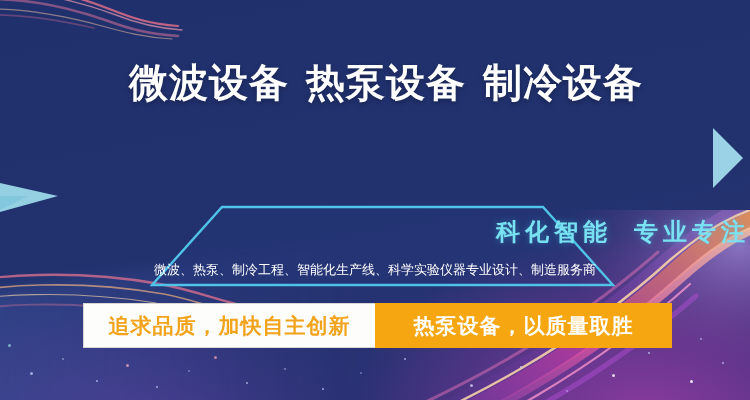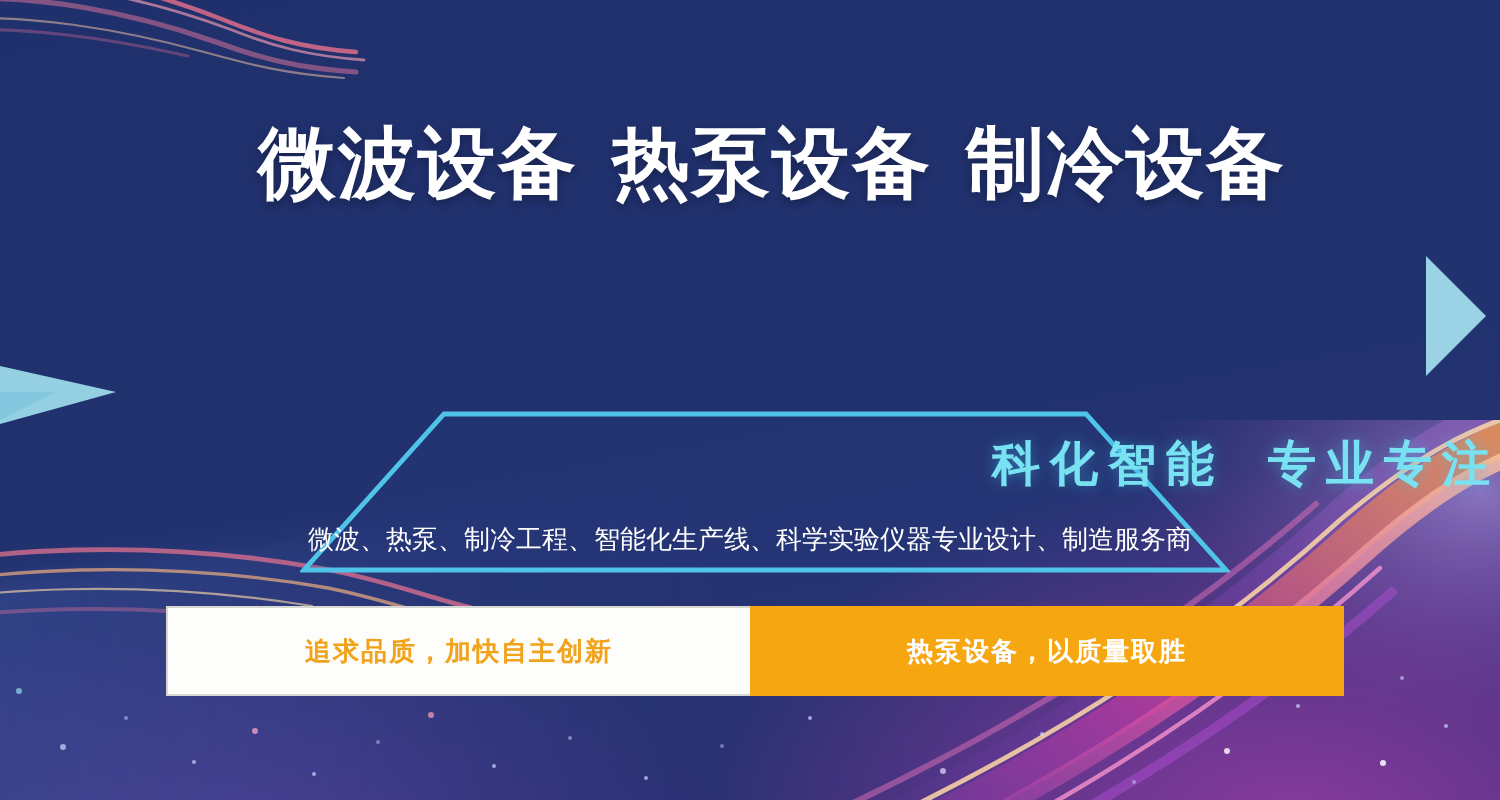--- a/index.html
+++ b/index.html
@@ -181,21 +181,21 @@
     height: 45px;
     display: flex;
     z-index: 8;
   }
   .slogan {
     display: flex;
     align-items: center;
     justify-content: center;
     height: 45px;
     box-sizing: border-box;
-    font-size: 13px;
+    font-size: 21px;
     font-weight: bold;
     letter-spacing: 1px;
     white-space: nowrap;
   }
   .slogan-left {
     width: 292px;
     background: #fdfdfb;
     color: #f2a31c;
     border: 1px solid #d8d8d2;
     border-right: none;

